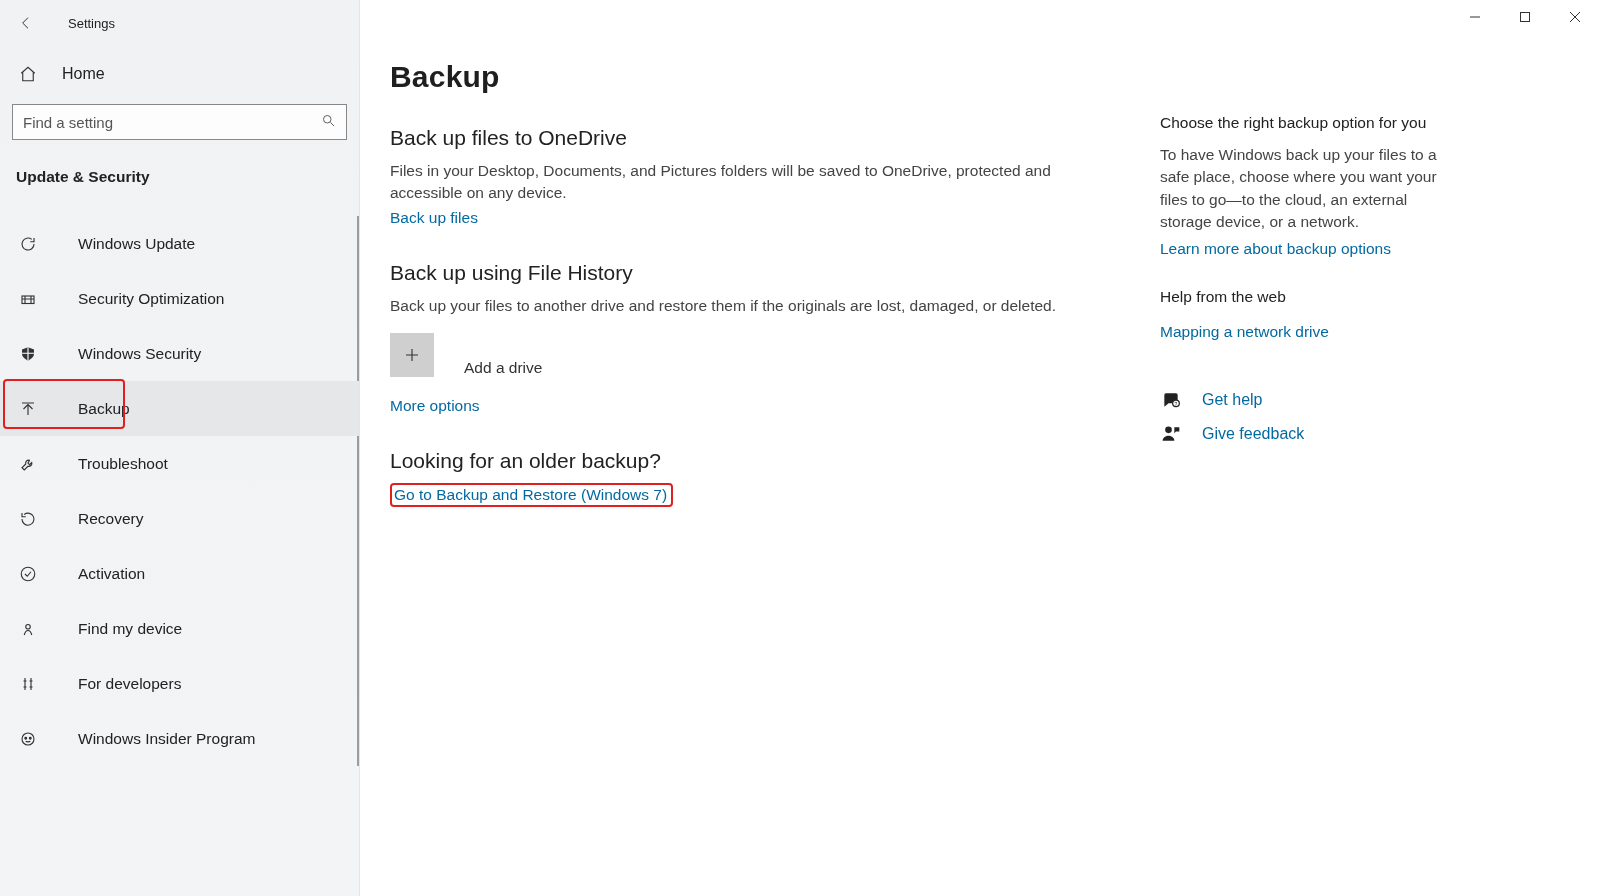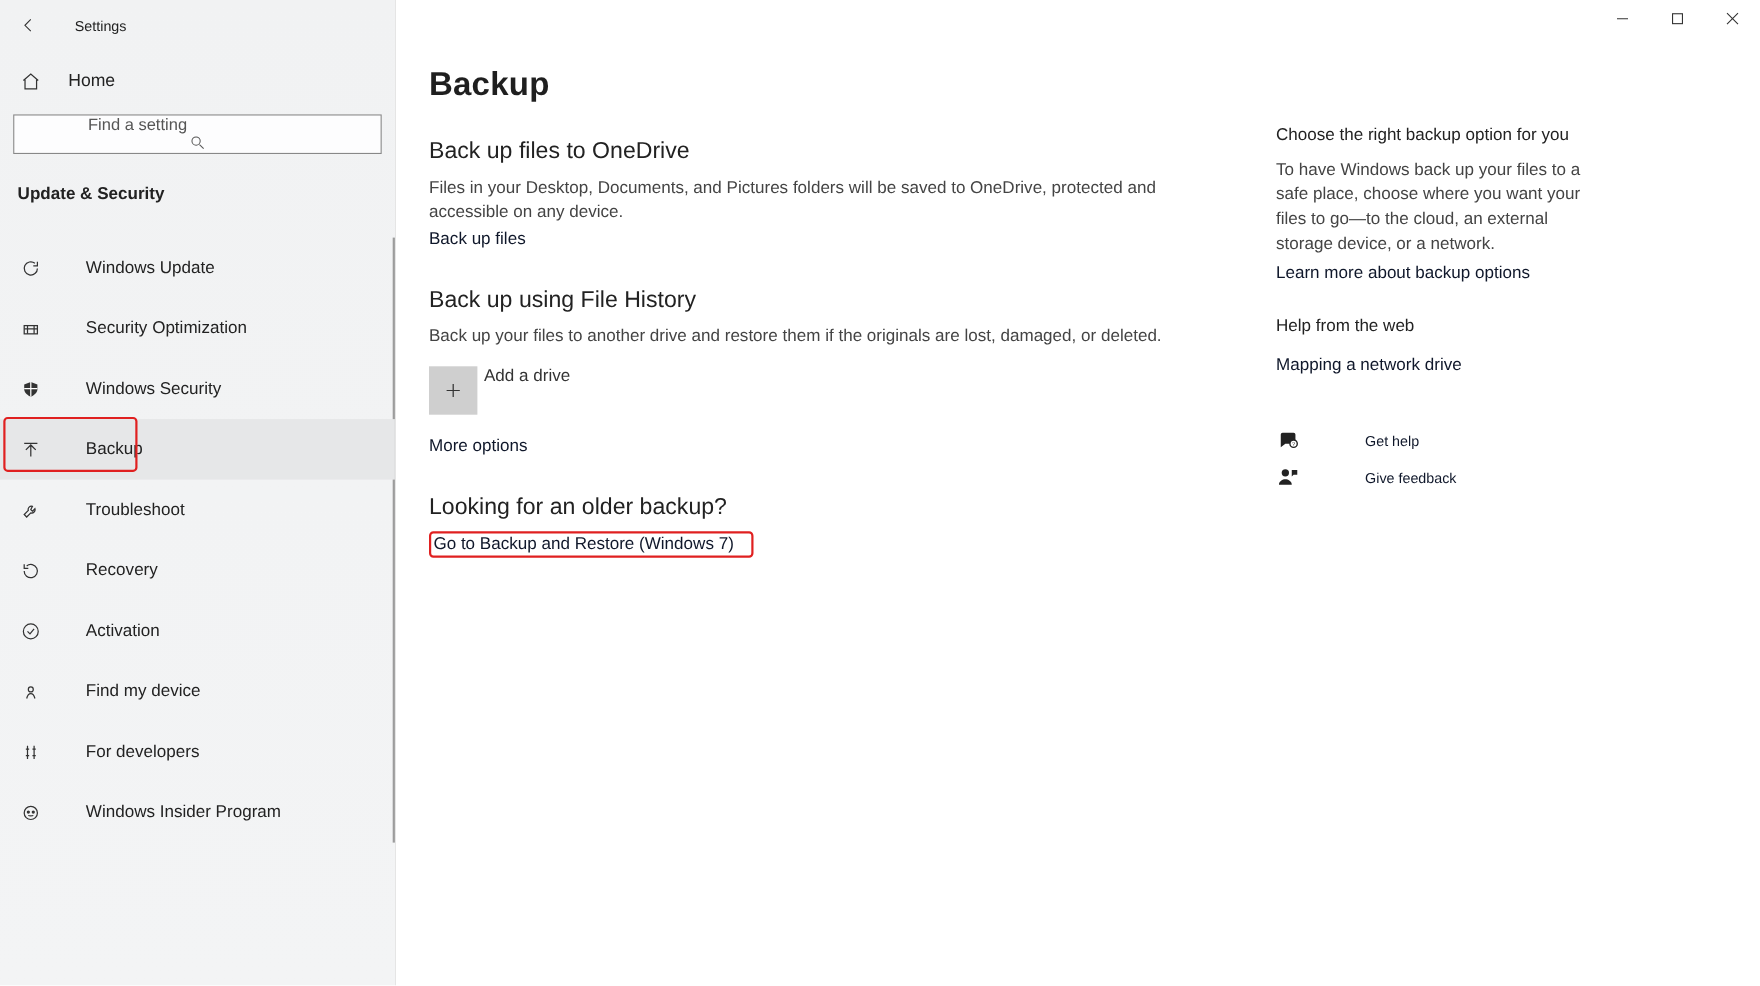--- a/index.html
+++ b/index.html
@@ -52,21 +52,20 @@
   .search-wrap {
     padding: 10px 12px 14px 12px;
   }
   .search-box {
     display:flex;
     align-items:center;
     border: 1px solid #888;
     background: #fdfdfe;
     height: 36px;
     padding: 0 10px;
-    flex-direction: column;
   }
   .search-box input {
     flex:1;
     border:none;
     outline:none;
     background:transparent;
     font-size:15px;
     color:#555;
     font-style: normal;
   }
@@ -148,45 +147,45 @@
     margin-bottom: 10px;
     margin-top: 34px;
   }
   .section-h:first-of-type { margin-top: 0;}
   .body-text {
     font-size: 15.5px;
     line-height: 1.45;
     color:#444;
   }
   .link {
-    color: #0f172a;
+    color: #0369a1;
     font-size: 15.5px;
     cursor:pointer;
     display:inline-block;
   }
   .add-drive {
     display:flex;
-    align-items:flex-start;
-    gap: 6px;
+    align-items:flex-end;
+    gap: 30px;
     margin-top: 16px;
     cursor:pointer;
     width:fit-content;
   }
   .add-drive .plus-box {
     width: 44px; height:44px;
     background:#cfcfcf;
     display:flex; align-items:center; justify-content:center;
   }
   .add-drive .plus-box svg { width:18px; height:18px; stroke:#333; stroke-width:1.5;}
   .add-drive .lbl { font-size:15.5px; color:#333; }
   .more-opts { margin-top: 20px; }
   .highlight-red-inline {
     border: 2.5px solid #e02020;
     border-radius: 4px;
-    padding: 1px 16px 1px 2px;
+    padding: 1px 4px 1px 2px;
     display:inline-block;
   }
   
   .right-h {
     font-size: 15.5px;
     font-weight: 400;
     color:#222;
     margin-bottom: 10px;
     line-height:1.4;
   }
@@ -199,21 +198,21 @@
     flex-direction:column;
     gap: 12px;
   }
   .right-action-row {
     display:flex;
     align-items:center;
     gap: 20px;
   }
   .right-action-row .aicon { width:22px; height:22px; display:flex; align-items:center; justify-content:center;}
   .right-action-row .aicon svg { width:20px; height:20px; fill:#222; }
-  .right-action-row .link { font-size:13px;margin-left:39px;}
+  .right-action-row .link { font-size:16px;}
   
   .win-chrome {
     position:absolute;
     top:0; right:0;
     display:flex;
     height: 34px;
   }
   .chrome-btn {
     width: 50px;
     display:flex;

